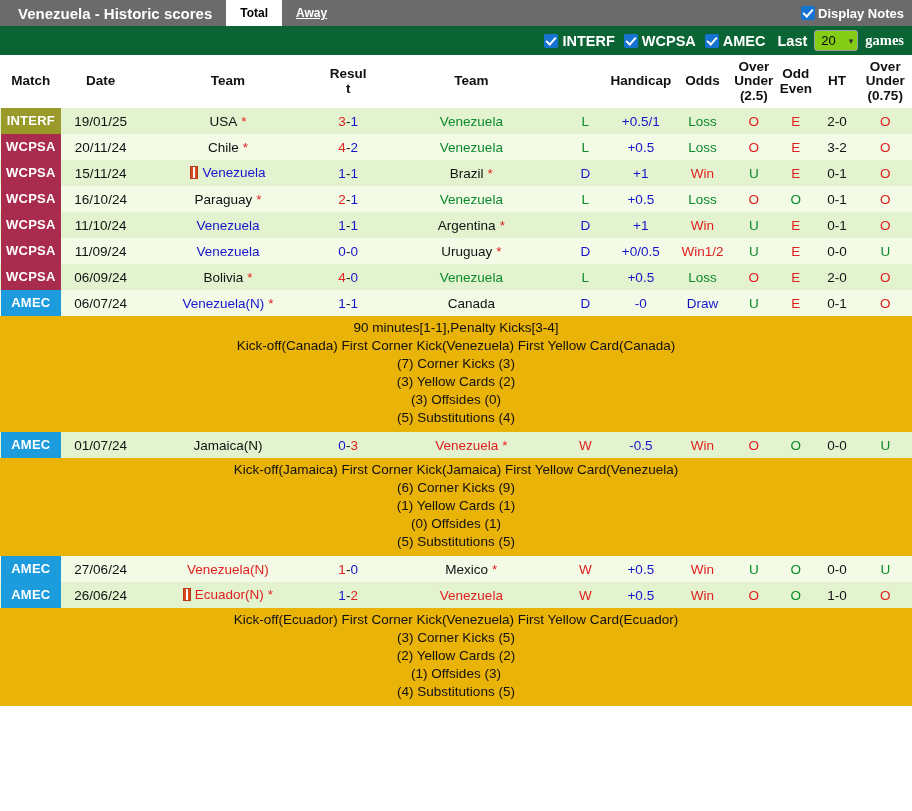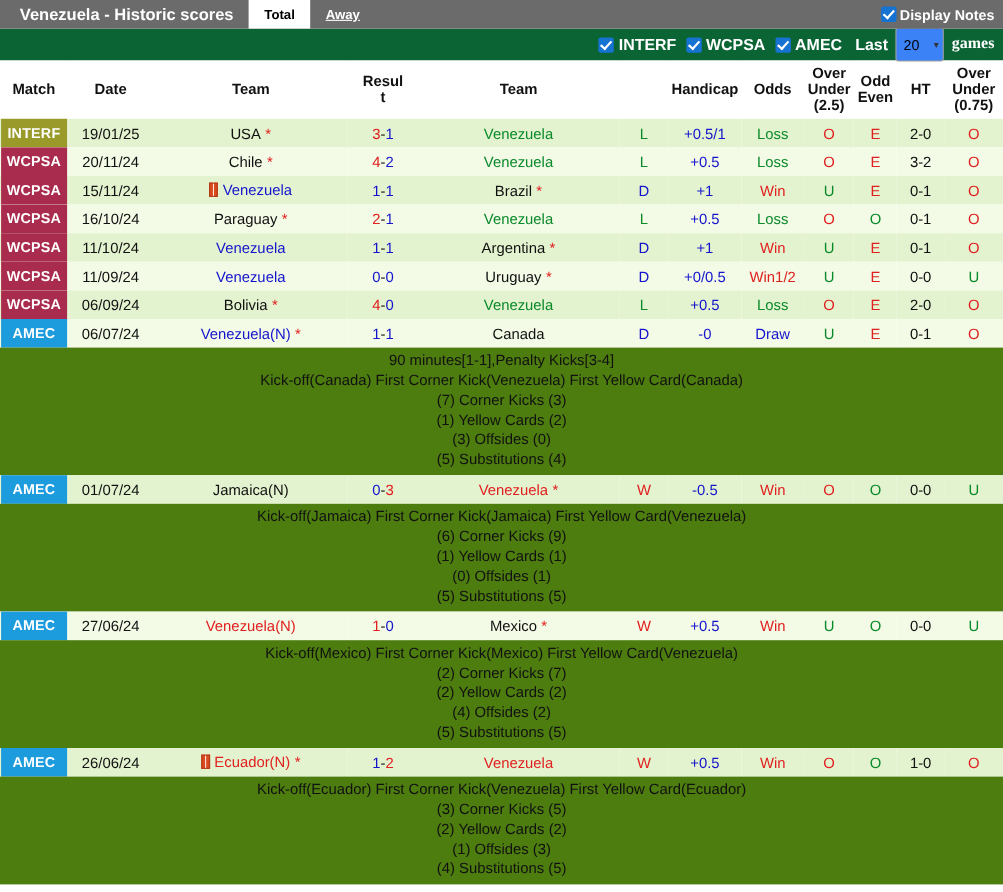--- a/index.html
+++ b/index.html
@@ -89,23 +89,23 @@
     margin-left: 9px;
     white-space: nowrap;
     cursor: pointer;
   }
   .filter-label-plain {
     color:#fff; font-size:14.5px; font-weight:bold;
     margin-left: 12px; white-space:nowrap;
   }
   .games-select {
     margin-left: 7px;
-    height: 31px;
+    height: 21px;
     min-width: 44px;
-    background: #3b82f6;
+    background: #84cc16;
     border: 1px solid #a0a0a0;
     border-radius: 3px;
     display: flex; align-items: center;
     justify-content: space-between;
     padding: 0 4px 0 6px;
     font-size: 13px;
     color: #000;
     font-weight: normal;
     cursor: pointer;
   }
@@ -137,21 +137,21 @@
     font-size: 13.5px;
     height: 26px;
     text-align: center;
     vertical-align: middle;
     padding: 0 1px;
     color: #111;
     white-space: nowrap;
   }
   tr.row-a td { background: #e4f3cf; }
   tr.row-b td { background: #f3fae6; }
-  tr.notes td { background: #4d7c0f; }
+  tr.notes td { background: #eab308; }
 
   
   .c-match { width: 60px; }
   .c-date  { width: 76px; }
   .c-team1 { width: 172px; }
   .c-res   { width: 62px; }
   .c-team2 { width: 178px; }
   .c-wl    { width: 44px; }
   .c-hcp   { width: 64px; }
   .c-odds  { width: 56px; }
@@ -470,21 +470,21 @@
           <td><span class="t-red">E</span></td>
           <td><span class="t-black">0-1</span></td>
           <td><span class="t-red">O</span></td>
         </tr>
         <tr class="notes">
           <td colspan="12">
             <div class="notes-block">
               <span class="notes-line">90 minutes[1-1],Penalty Kicks[3-4]</span>
               <span class="notes-line">Kick-off(Canada)  First Corner Kick(Venezuela)  First Yellow Card(Canada)</span>
               <span class="notes-line">(7) Corner Kicks (3)</span>
-              <span class="notes-line">(1) Yellow Cards (2)</span>
+              <span class="notes-line">(3) Yellow Cards (2)</span>
               <span class="notes-line">(3) Offsides (0)</span>
               <span class="notes-line">(5) Substitutions (4)</span>
             </div>
           </td>
         </tr>
         <tr class="row-a">
           <td class="badge-cell">
             <span class="badge AMEC">AMEC</span>
           </td>
           <td><span class="t-black">01/07/24</span></td>
@@ -529,31 +529,20 @@
               <span class="star">*</span>
             </span></td>
           <td><span class="t-red">W</span></td>
           <td><span class="t-blue">+0.5</span></td>
           <td><span class="t-red">Win</span></td>
           <td><span class="t-green">U</span></td>
           <td><span class="t-green">O</span></td>
           <td><span class="t-black">0-0</span></td>
           <td><span class="t-green">U</span></td>
         </tr>
-        <tr class="notes">
-          <td colspan="12">
-            <div class="notes-block">
-              <span class="notes-line">Kick-off(Mexico)  First Corner Kick(Mexico)  First Yellow Card(Venezuela)</span>
-              <span class="notes-line">(2) Corner Kicks (7)</span>
-              <span class="notes-line">(2) Yellow Cards (2)</span>
-              <span class="notes-line">(4) Offsides (2)</span>
-              <span class="notes-line">(5) Substitutions (5)</span>
-            </div>
-          </td>
-        </tr>
         <tr class="row-a">
           <td class="badge-cell">
             <span class="badge AMEC">AMEC</span>
           </td>
           <td><span class="t-black">26/06/24</span></td>
           <td><span class="team-wrap">
               <span class="flag"></span>
               <span class="t-red">Ecuador(N)</span>
               <span class="star">*</span>
             </span></td>

